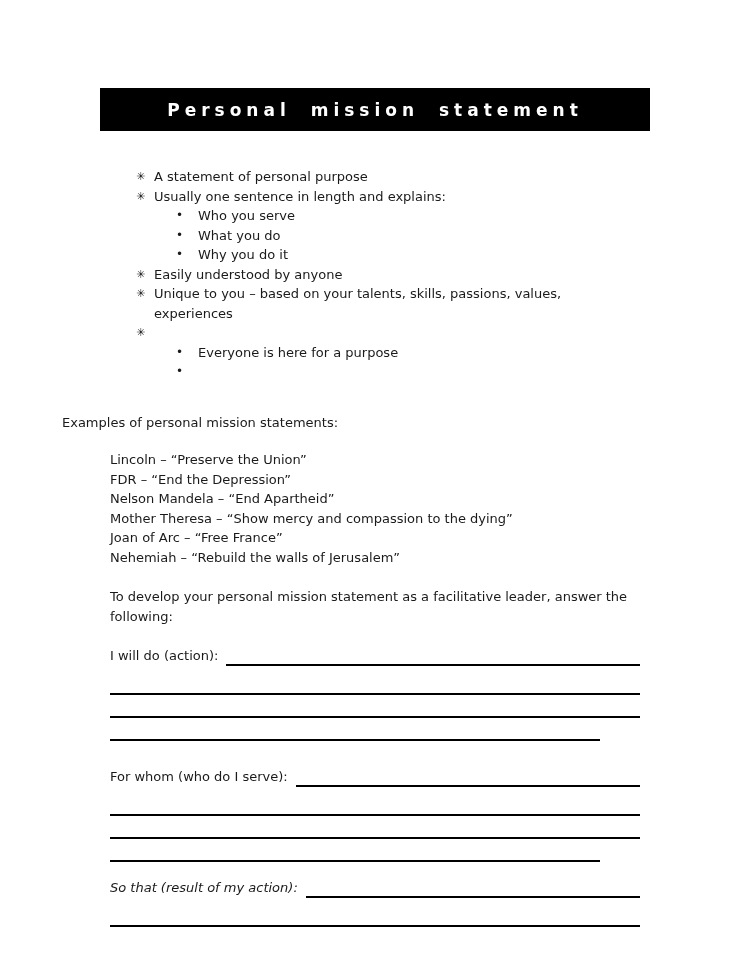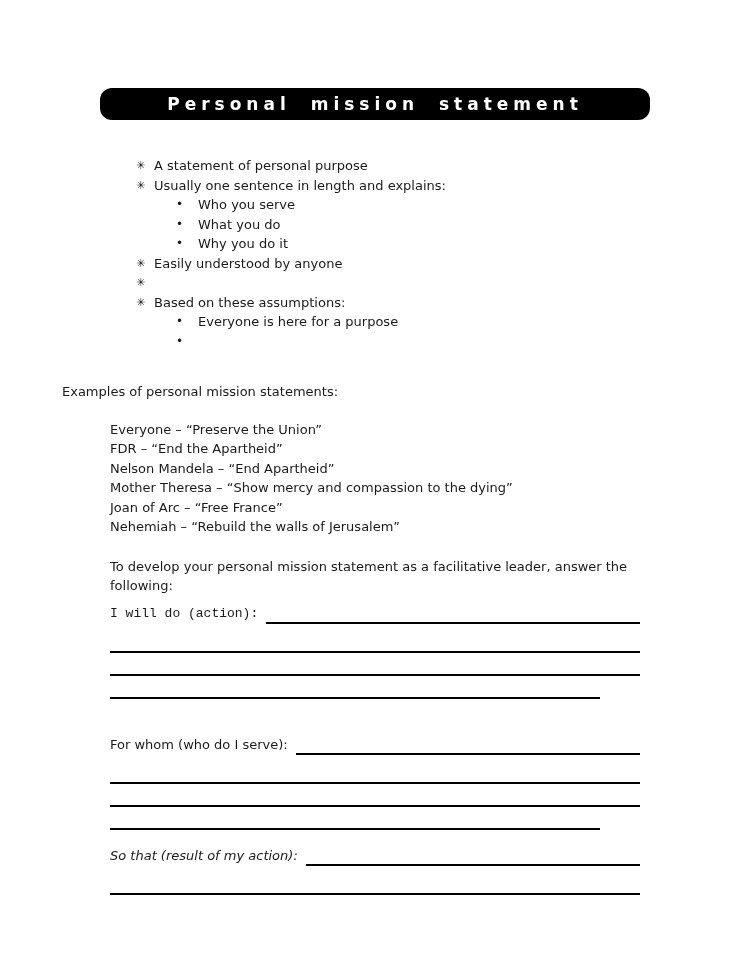--- a/index.html
+++ b/index.html
@@ -12,27 +12,26 @@
     width: 750px;
     height: 970px;
     background: #ffffff;
     font-family: "DejaVu Sans", "Liberation Sans", sans-serif;
     font-size: 13px;
     color: #1a1a1a;
     overflow: hidden;
   }
   .title-bar {
     margin: 88px 100px 0 100px;
-    height: 32px;
+    height: 43px;
     background: #000000;
     color: #ffffff;
     display: flex;
     align-items: center;
     justify-content: center;
-    border-radius: 12px;
   }
   .title-text {
     font-weight: bold;
     font-size: 17px;
     letter-spacing: 5px;
     word-spacing: 9px;
     white-space: nowrap;
   }
   .bullet-list {
     margin: 36px 0 0 136px;
@@ -69,22 +68,22 @@
   }
   .instructions {
     margin: 20px 0 0 110px;
     line-height: 19.5px;
     max-width: 520px;
   }
   .form-group {
     margin-left: 110px;
     width: 530px;
   }
-  .fg-q1 { margin-top: 8px; font-family: Liberation Mono, monospace; }
-  .fg-q2 { margin-top: 36px; }
+  .fg-q1 { margin-top: 20px; }
+  .fg-q2 { margin-top: 26px; }
   .fg-q3 { margin-top: 16px; font-style: italic; }
   .label-row {
     display: flex;
     align-items: flex-end;
     height: 20px;
   }
   .form-label {
     white-space: nowrap;
     padding-right: 8px;
     line-height: 20px;
@@ -135,39 +134,39 @@
     <div class="li l2">
       <span class="glyph">•</span>
       <span class="li-text">Why you do it</span>
     </div>
     <div class="li l1">
       <span class="glyph">✳</span>
       <span class="li-text">Easily understood by anyone</span>
     </div>
     <div class="li l1">
       <span class="glyph">✳</span>
-    </div>
-    <div class="li l1">
-      <span class="glyph">✳</span>
-      <span class="li-text">Based on these assumptions:</span>
+      <span class="li-text">Unique to you – based on your talents, skills, passions, values, experiences</span>
+    </div>
+    <div class="li l1">
+      <span class="glyph">✳</span>
     </div>
     <div class="li l2">
       <span class="glyph">•</span>
       <span class="li-text">Everyone is here for a purpose</span>
     </div>
     <div class="li l2">
       <span class="glyph">•</span>
     </div>
   </div>
 
   <div class="examples-heading">Examples of personal mission statements:</div>
 
   <div class="examples-list">
-    <div class="example-line">Everyone – “Preserve the Union”</div>
-    <div class="example-line">FDR – “End the Apartheid”</div>
+    <div class="example-line">Lincoln – “Preserve the Union”</div>
+    <div class="example-line">FDR – “End the Depression”</div>
     <div class="example-line">Nelson Mandela – “End Apartheid”</div>
     <div class="example-line">Mother Theresa – “Show mercy and compassion to the dying”</div>
     <div class="example-line">Joan of Arc – “Free France”</div>
     <div class="example-line">Nehemiah – “Rebuild the walls of Jerusalem”</div>
   </div>
 
   <div class="instructions">To develop your personal mission statement as a facilitative leader, answer the following:</div>
 
   <div class="form-group fg-q1">
     <div class="label-row">

